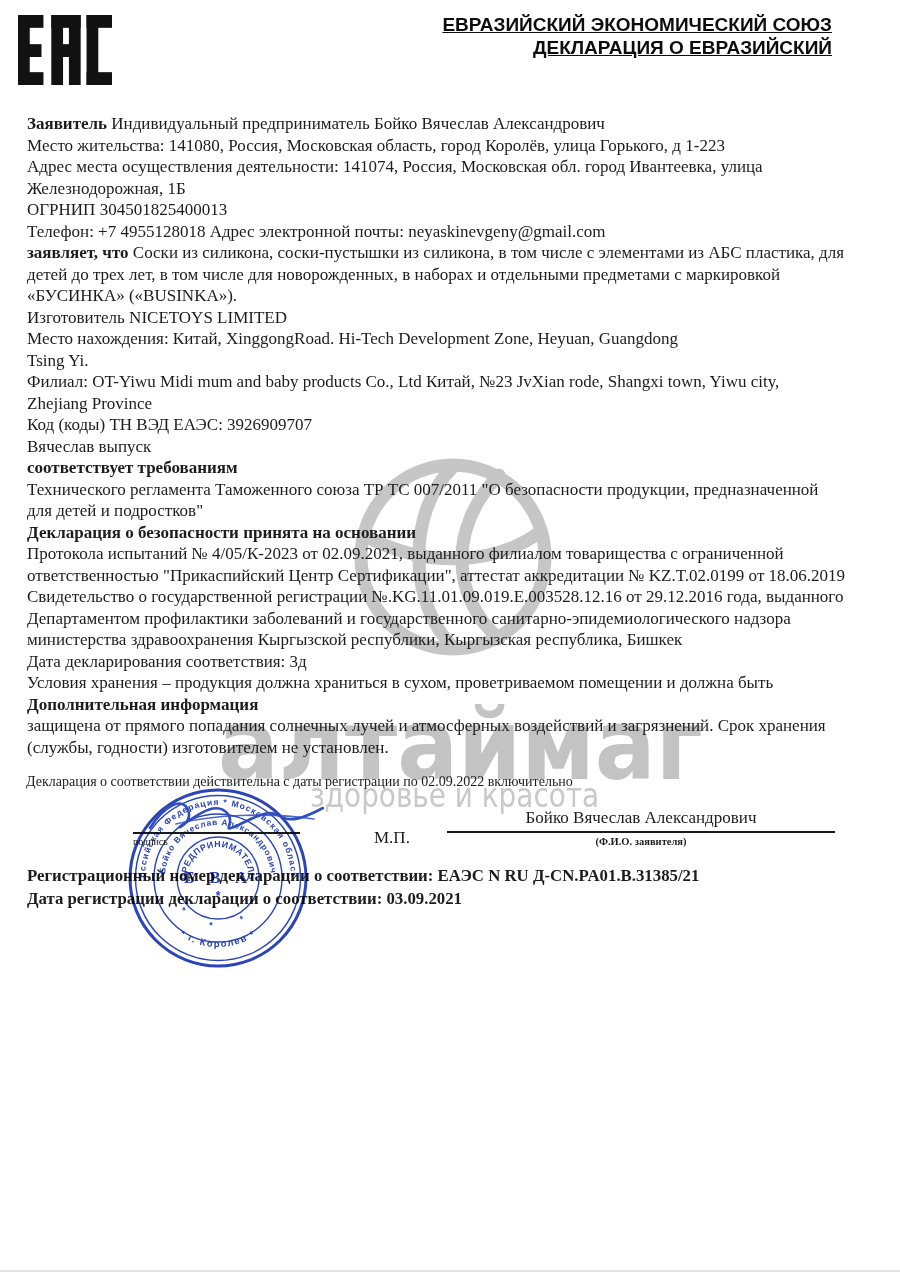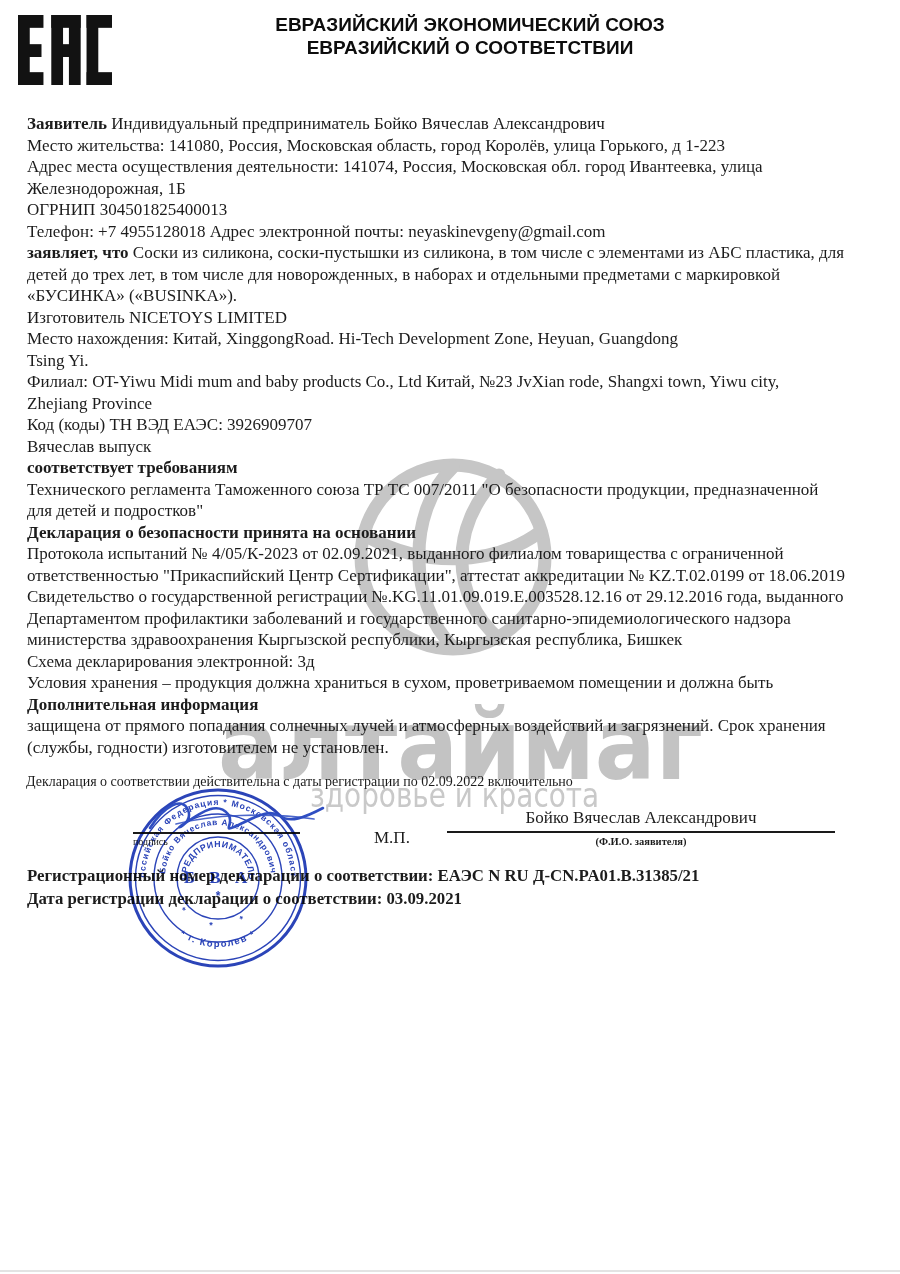--- a/index.html
+++ b/index.html
@@ -1,21 +1,21 @@
 <!DOCTYPE html>
 <html><head>
 <meta charset="utf-8">
 <style>
   html,body{margin:0;padding:0;background:#fff;}
   #page{position:relative;width:900px;height:1274px;background:#ffffff;overflow:hidden;
         font-family:"Liberation Serif",serif;color:#1c1c1c;}
   .abs{position:absolute;}
   
-  #titleblock{left:100px;top:13px;width:740px;text-align:center;
-    font-family:"Liberation Sans",sans-serif;font-weight:bold;font-size:19px;line-height:23px;color:#0d0d0d;}
+  #titleblock{left:92px;top:13px;width:740px;text-align:right;
+    font-family:"Liberation Sans",sans-serif;font-weight:bold;font-size:19px;line-height:23px;color:#0d0d0d;text-decoration:underline;}
   
   #body-text{left:27px;top:113px;width:856px;font-size:17px;line-height:21.5px;}
   #body-text .line{white-space:nowrap;}
   .b{font-weight:bold;}
   
   .wm{color:#c4c4c4;font-family:"DejaVu Sans",sans-serif;pointer-events:none;}
   #wm-logo-text{left:218px;top:688px;font-size:98px;font-weight:bold;letter-spacing:0px;
       transform:scaleX(0.92);transform-origin:left top;white-space:nowrap;color:#c3c3c3;}
   #wm-tagline{left:310px;top:775px;font-size:34px;letter-spacing:0px;
       transform:scaleX(0.82);transform-origin:left top;white-space:nowrap;color:#c9c9c9;}
@@ -64,21 +64,21 @@
       <rect x="34" y="0" width="30" height="11"></rect>
         <rect x="45" y="25" width="8" height="11"></rect>
       <rect x="70" y="0" width="12" height="60"></rect>
         <rect x="70" y="0" width="26" height="11"></rect>
       <rect x="70" y="49" width="26" height="11"></rect>
     </g>
   </svg>
 
   <div id="titleblock" class="abs">
     <div>ЕВРАЗИЙСКИЙ ЭКОНОМИЧЕСКИЙ СОЮЗ</div>
-    <div>ЕВРАЗИЙСКИЙ О СООТВЕТСТВИИ</div>
+    <div>ДЕКЛАРАЦИЯ О ЕВРАЗИЙСКИЙ</div>
   </div>
 
   <div id="body-text" class="abs">
       <div class="line"><span class="b">Заявитель </span><span>Индивидуальный предприниматель Бойко Вячеслав Александрович</span></div>
       <div class="line"><span>Место жительства: 141080, Россия, Московская область, город Королёв, улица Горького, д 1-223</span></div>
       <div class="line"><span>Адрес места осуществления деятельности: 141074, Россия, Московская обл. город Ивантеевка, улица</span></div>
       <div class="line"><span>Железнодорожная, 1Б</span></div>
       <div class="line"><span>ОГРНИП 304501825400013</span></div>
       <div class="line"><span>Телефон: +7 4955128018 Адрес электронной почты: neyaskinevgeny@gmail.com</span></div>
       <div class="line"><span class="b">заявляет, что </span><span>Соски из силикона, соски-пустышки из силикона, в том числе с элементами из АБС пластика, для</span></div>
@@ -93,21 +93,21 @@
       <div class="line"><span>Вячеслав выпуск</span></div>
       <div class="line"><span class="b">соответствует требованиям</span></div>
       <div class="line"><span>Технического регламента Таможенного союза ТР ТС 007/2011 "О безопасности продукции, предназначенной</span></div>
       <div class="line"><span>для детей и подростков"</span></div>
       <div class="line"><span class="b">Декларация о безопасности принята на основании</span></div>
       <div class="line"><span>Протокола испытаний № 4/05/К-2023 от 02.09.2021, выданного филиалом товарищества с ограниченной</span></div>
       <div class="line"><span>ответственностью "Прикаспийский Центр Сертификации", аттестат аккредитации № KZ.T.02.0199 от 18.06.2019</span></div>
       <div class="line"><span>Свидетельство о государственной регистрации №.KG.11.01.09.019.E.003528.12.16 от 29.12.2016 года, выданного</span></div>
       <div class="line"><span>Департаментом профилактики заболеваний и государственного санитарно-эпидемиологического надзора</span></div>
       <div class="line"><span>министерства здравоохранения Кыргызской республики, Кыргызская республика, Бишкек</span></div>
-      <div class="line"><span>Схема декларирования электронной: 3д</span></div>
+      <div class="line"><span>Дата декларирования соответствия: 3д</span></div>
       <div class="line"><span>Условия хранения – продукция должна храниться в сухом, проветриваемом помещении и должна быть</span></div>
       <div class="line"><span class="b">Дополнительная информация</span></div>
       <div class="line"><span>защищена от прямого попадания солнечных лучей и атмосферных воздействий и загрязнений. Срок хранения</span></div>
       <div class="line"><span>(службы, годности) изготовителем не установлен.</span></div>
     </div>
 
   <div id="validity-line" class="abs">Декларация о соответствии действительна с даты регистрации по 02.09.2022 включительно</div>
 
   <div id="mp-label" class="abs">М.П.</div>
   <div id="sig-line-left" class="abs"></div>

